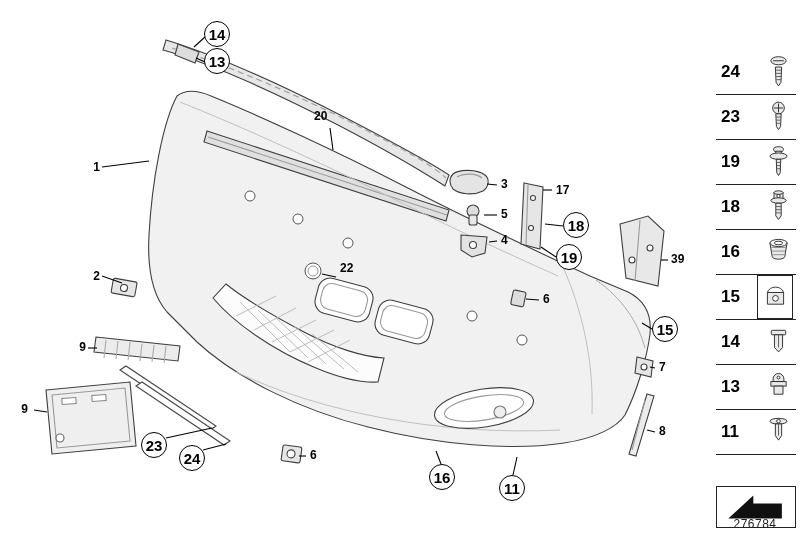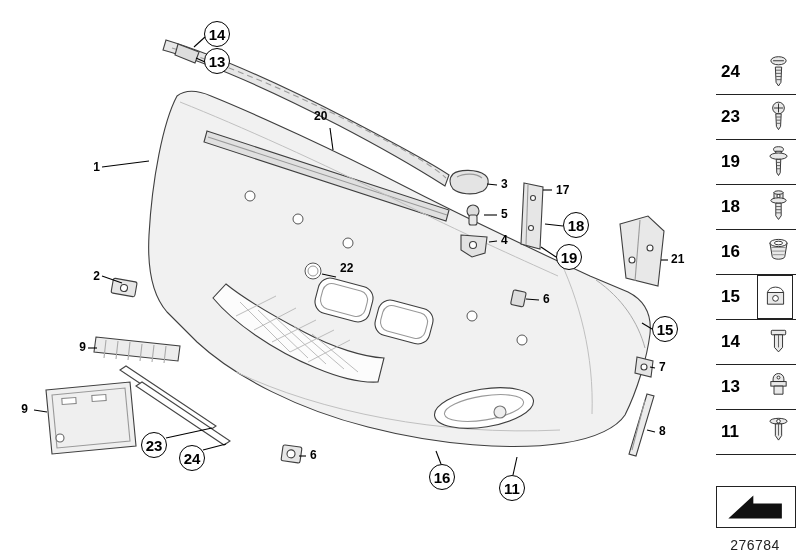--- a/index.html
+++ b/index.html
@@ -25,22 +25,22 @@
   .legend-num{font-weight:bold;font-size:17px;color:#000;}
   .legend-icon{width:30px;height:40px;display:flex;align-items:center;justify-content:center;}
   .legend-icon svg{width:27px;height:36px;}
   .icon-box{border:1.2px solid #222;padding:1px 2px;display:flex;align-items:center;justify-content:center;}
   .arrow-box{
     position:absolute;left:716px;top:486px;width:80px;height:42px;
     border:1.3px solid #222;box-sizing:border-box;
     display:flex;align-items:center;justify-content:center;background:#fff;
   }
   .part-number{
-    position:absolute;left:712px;top:537px;width:86px;text-align:center;
-    font-size:14px;color:#222;letter-spacing:0.5px;
+    position:absolute;left:712px;top:517px;width:86px;text-align:center;
+    font-size:12px;color:#222;letter-spacing:0.5px;
   }
 </style>
 </head>
 <body>
 
 <div class="stage">
 
   <svg class="drawing" width="800" height="560" viewBox="0 0 800 560">
 
     <g fill="#f1f1f1" stroke="#3f3f3f" stroke-width="1.1">
@@ -219,21 +219,21 @@
 
   <div class="callout plain" style="left:76px;top:157px"><span class="w-right">1</span></div>
   <div class="callout plain" style="left:76px;top:266px"><span class="w-right">2</span></div>
   <div class="callout plain" style="left:62px;top:337px"><span class="w-right">9</span></div>
   <div class="callout plain" style="left:4px;top:399px"><span class="w-right">9</span></div>
   <div class="callout plain" style="left:314px;top:106px"><span>20</span></div>
   <div class="callout plain" style="left:501px;top:174px"><span>3</span></div>
   <div class="callout plain" style="left:556px;top:180px"><span>17</span></div>
   <div class="callout plain" style="left:501px;top:204px"><span>5</span></div>
   <div class="callout plain" style="left:501px;top:230px"><span>4</span></div>
-  <div class="callout plain" style="left:671px;top:249px"><span>21</span></div>
+  <div class="callout plain" style="left:671px;top:249px"><span>39</span></div>
   <div class="callout plain" style="left:340px;top:258px"><span>22</span></div>
   <div class="callout plain" style="left:543px;top:289px"><span>6</span></div>
   <div class="callout plain" style="left:659px;top:357px"><span>7</span></div>
   <div class="callout plain" style="left:659px;top:421px"><span>8</span></div>
   <div class="callout plain" style="left:310px;top:445px"><span>6</span></div>
 
   <div class="legend">
 
     <div class="legend-row">
       <span class="legend-num">24</span>

